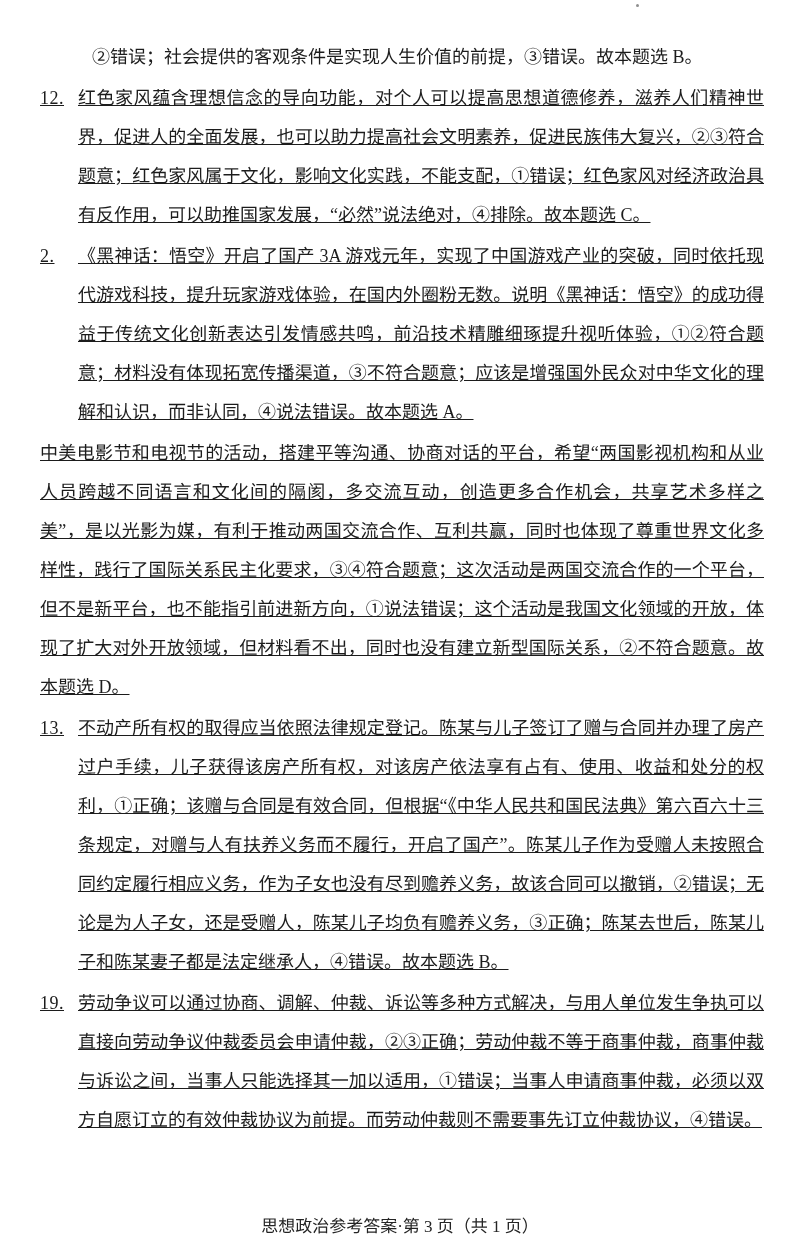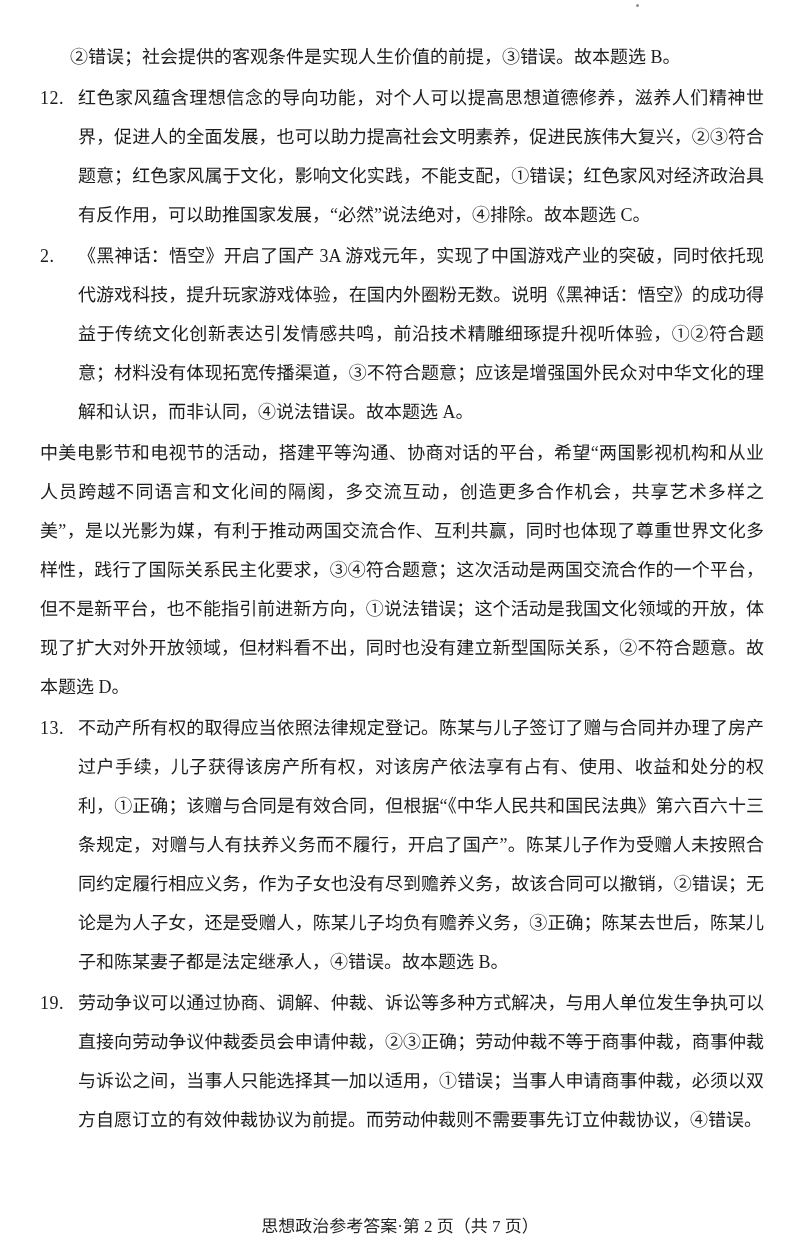--- a/index.html
+++ b/index.html
@@ -14,27 +14,27 @@
     position: absolute; left: 636px; top: 4px;
     width: 3px; height: 3px; border-radius: 50%;
     background: #8f8f8f;
   }
 
   .content {
     position: absolute; left: 40px; top: 38px; width: 724px;
   }
 
   .cont-line {
-    margin-left: 30px;
+    margin-left: 52px;
     font-size: 18px; line-height: 39px;
     text-align: justify;
     margin-bottom: 2px;
   }
 
-  .item { display: flex; margin-bottom: 2px; }
+  .item { display: flex; margin-bottom: 2px; text-decoration: underline; }
   .item .num {
     flex: 0 0 38px; width: 38px;
     font-size: 18px; line-height: 39px;
     letter-spacing: 0.5px;
   }
   .item .text {
     flex: 1;
     font-size: 18px; line-height: 39px;
     text-align: justify;
   }
@@ -77,16 +77,16 @@
     </div>
 
     <div class="item">
       <span class="num">19.</span>
       <p class="text">劳动争议可以通过协商、调解、仲裁、诉讼等多种方式解决，与用人单位发生争执可以直接向劳动争议仲裁委员会申请仲裁，②③正确；劳动仲裁不等于商事仲裁，商事仲裁与诉讼之间，当事人只能选择其一加以适用，①错误；当事人申请商事仲裁，必须以双方自愿订立的有效仲裁协议为前提。而劳动仲裁则不需要事先订立仲裁协议，④错误。</p>
     </div>
 
   </div>
 
   <div class="footer">
-    <span>思想政治参考答案·第 2 页（共 7 页）</span>
+    <span>思想政治参考答案·第 3 页（共 1 页）</span>
   </div>
 
 </div>
 
 </body></html>

